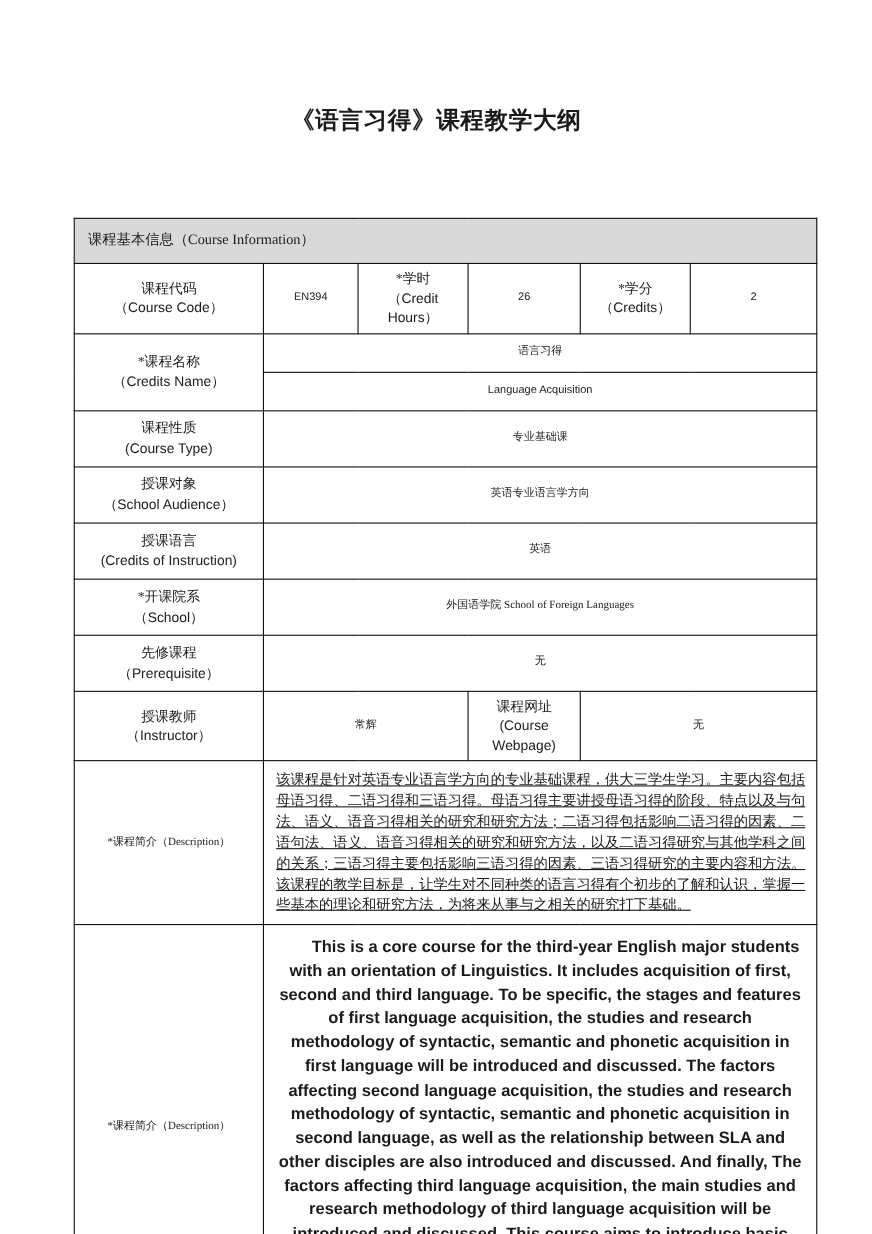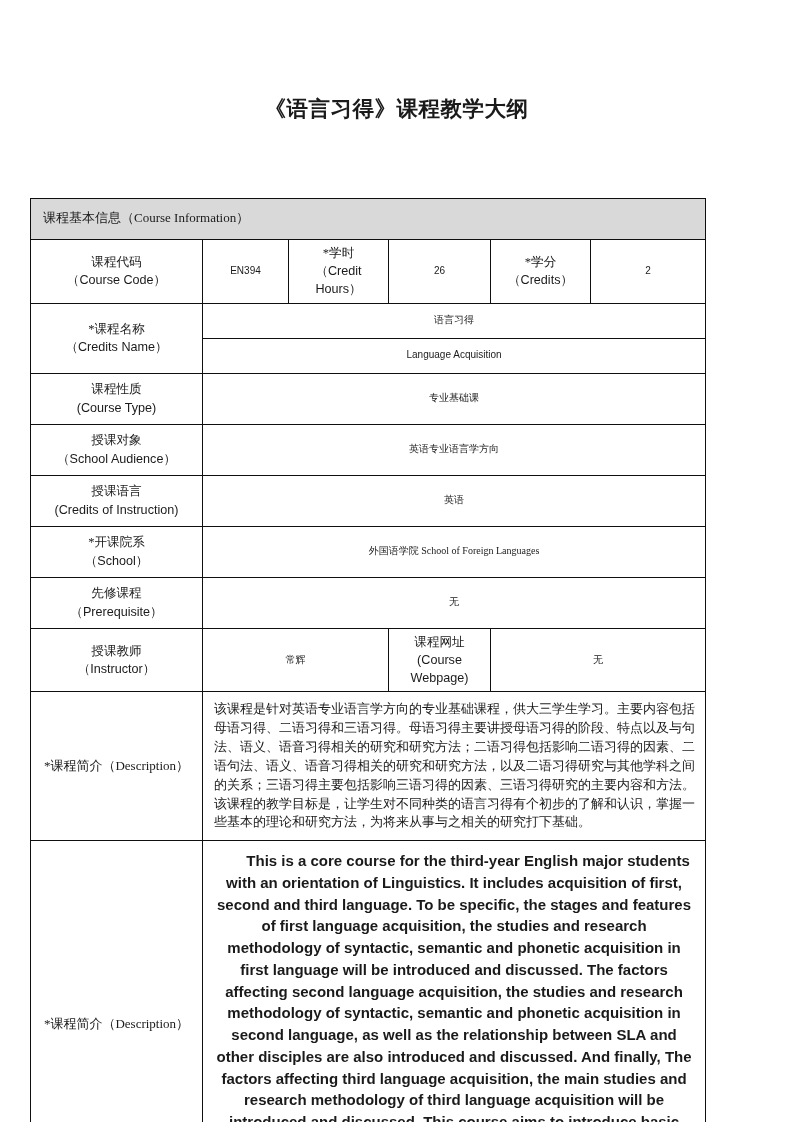--- a/index.html
+++ b/index.html
@@ -13,21 +13,21 @@
     font-family: "Liberation Serif", "DejaVu Serif", serif;
     color: #1a1a1a;
     -webkit-font-smoothing: antialiased;
   }
 
   .page {
     position: relative;
     width: 793px;
     height: 1106px;
     box-sizing: border-box;
-    padding: 0 30px;
+    padding: 0 67px;
   }
 
   .doc-title {
     text-align: center;
     font-family: "Liberation Serif", "DejaVu Serif", serif;
     font-weight: bold;
     font-size: 21.5px;
     letter-spacing: 0.5px;
     margin: 0;
     padding-top: 97px;
@@ -63,31 +63,32 @@
   }
   .label-cell .ln { display: block; }
 
   .val-cell {
     font-size: 10px;
   }
 
   .desc-label {
     text-align: center;
     vertical-align: middle;
-    font-size: 13px;
+    font-size: 10px;
   }
 
   .desc-cn {
     text-align: justify;
     text-align-last: left;
     vertical-align: top;
     padding: 8px 10px 8px 11px !important;
     font-size: 13px;
     line-height: 1.62;
     text-indent: 0;
+    text-decoration: underline;
   }
 
   .desc-en {
     text-align: justify;
     text-align-last: left;
     vertical-align: top;
     padding: 9px 11px 9px 11px !important;
     font-family: "Liberation Sans", "DejaVu Sans", sans-serif;
     font-size: 15px;
     line-height: 1.82;

